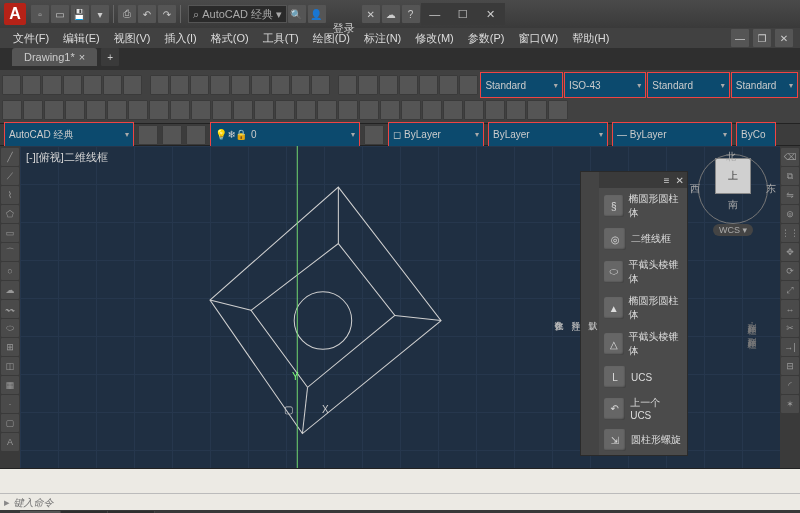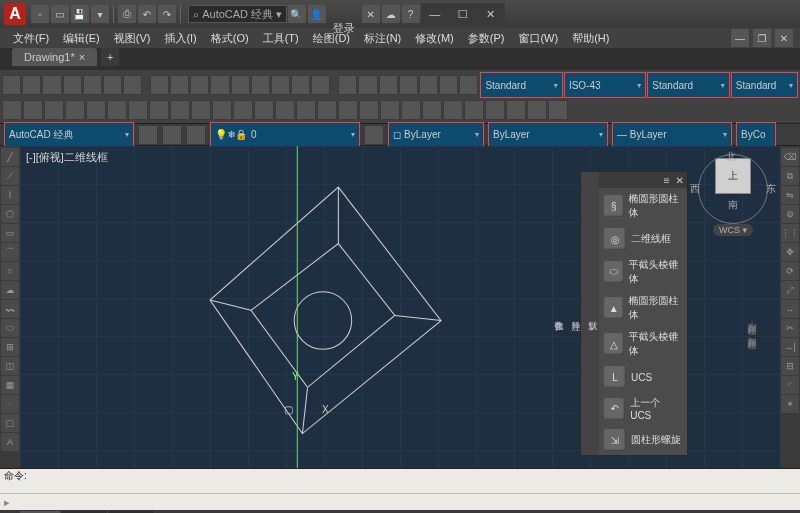--- a/index.html
+++ b/index.html
@@ -328,24 +328,24 @@
       <div class="tool">✂</div>
       <div class="tool">→|</div>
       <div class="tool">⊟</div>
       <div class="tool">◜</div>
       <div class="tool">✶</div>
   </div>
 </div>
 
 <div class="cmd">
   <div class="cmd-hist">
-    <div>命令:</div>
   </div>
   <div class="cmd-input">
     <span style="color:#888;margin-right:4px;">▸</span>
+    <input placeholder="键入命令" style="">
   </div>
 </div>
 
 <div class="layout-tabs">
   <span style="padding:0 4px">◀</span>
   <div class="lt active">模型</div>
   <div class="lt">布局1</div>
   <div class="lt">布局2</div>
   <span style="padding:0 6px">+</span>
 </div>

